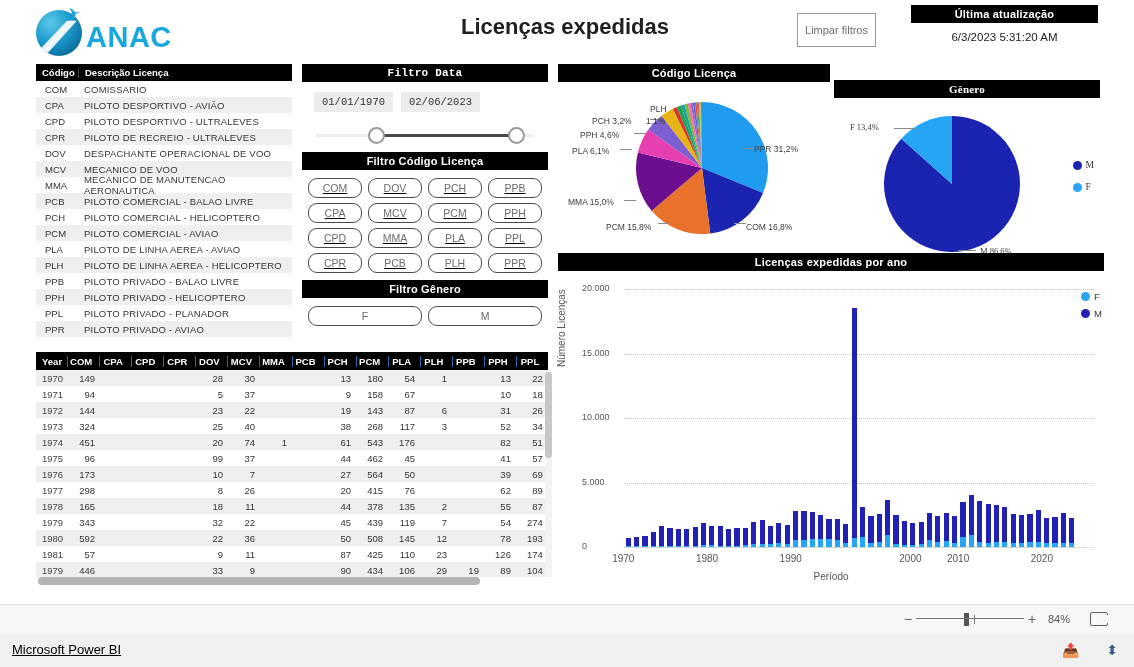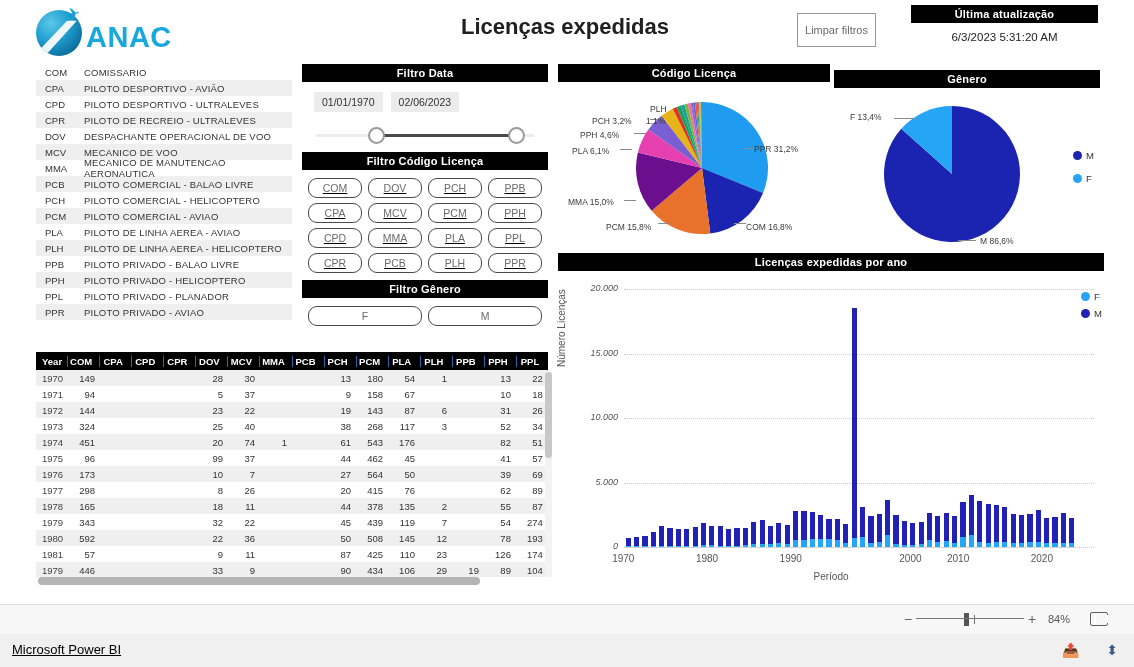--- a/index.html
+++ b/index.html
@@ -63,55 +63,55 @@
   .dt-row:nth-child(odd) { background:#efefef; }
   .dt-row .cell { text-align:right; padding-right:5px; }
   .dt-row .cell.first { text-align:left; padding-left:6px; color:#444; }
   .w-year { width:34px; } .w-num { width:36px; }
   .dt-vscroll { position:absolute; right:6px; top:20px; width:7px; height:206px; background:#f3f3f3; }
   .dt-vthumb { position:absolute; left:0; top:0; width:7px; height:86px; background:#c8c8c8; border-radius:4px; }
   .dt-hscroll { position:absolute; left:2px; bottom:12px; width:516px; height:8px; background:#fff; }
   .dt-hthumb { position:absolute; left:0; top:0; width:442px; height:8px; background:#b4b4b4; border-radius:4px; }
 
   
-  .filt-data { position:absolute; left:302px; top:64px; width:246px; }
+  .filt-data { position:absolute; left:302px; top:64px; width:246px;font-family:Liberation Mono, monospace; }
   .date-row { display:flex; gap:8px; padding:10px 0 0 12px; }
   .date-box { background:#ececec; color:#333; font-size:10.5px; padding:4px 8px; }
   .slider-wrap { position:relative; margin:12px 14px 0 14px; height:24px; }
   .slider-track { position:absolute; left:0; top:10px; width:100%; height:3px; background:#ececec; }
   .slider-fill { position:absolute; left:26%; top:10px; width:64%; height:3px; background:#4a4a4a; }
   .slider-knob { position:absolute; top:3px; width:17px; height:17px; border-radius:50%;
     background:#fff; border:2px solid #9a9a9a; }
   .knob-l { left:24%; } .knob-r { left:88%; }
 
   .filt-code { position:absolute; left:302px; top:152px; width:246px;text-decoration:underline; }
   .chip-grid { display:grid; grid-template-columns:repeat(4,1fr); gap:5px 6px; padding:8px 6px 4px 6px; }
   .chip { border:1px solid #4a4a4a; border-radius:9px; background:#fff; color:#6b6b6b;
     font-size:10.5px; text-align:center; padding:3px 0; cursor:pointer; }
 
   .filt-gen { position:absolute; left:302px; top:280px; width:246px; }
   .chip-grid2 { display:grid; grid-template-columns:repeat(2,1fr); gap:6px; padding:8px 6px 4px 6px; }
 
   
   .pie-codigo { position:absolute; left:558px; top:64px; width:272px; height:185px; }
-  .pie-genero { position:absolute; left:834px; top:70px; width:266px; height:185px; }
+  .pie-genero { position:absolute; left:834px; top:80px; width:266px; height:185px;font-family:Liberation Serif, serif; }
   .pie-body { position:relative; width:100%; height:168px; }
   .pie-label { position:absolute; font-size:8.5px; color:#3a3a3a; white-space:nowrap; }
   .leader { position:absolute; background:#8a8a8a; height:1px; }
 
   .legend-dots { position:absolute; right:6px; top:62px; }
   .legend-item { display:flex; align-items:center; gap:4px; font-size:9.5px; color:#333; margin-bottom:12px; }
   .legend-dot { width:9px; height:9px; border-radius:50%; }
 
   
   .barchart { position:absolute; left:558px; top:253px; width:546px; height:344px; }
   .bc-body { position:relative; width:546px; height:326px; }
   .bc-ylabel { position:absolute; left:-2px; top:96px; font-size:10px; color:#555;
     transform: rotate(-90deg); transform-origin: left top; white-space:nowrap; }
-  .bc-ytick { position:absolute; left:18px; font-size:9px; color:#555; text-align:right; width:42px;font-style:italic; }
+  .bc-ytick { position:absolute; left:24px; font-size:9px; color:#555; text-align:left; width:42px; }
   .bc-grid { position:absolute; left:66px; right:10px; border-top:1px dotted #c9c9c9; height:0; }
   .bc-plot { position:absolute; left:66px; top:18px; width:452px; height:258px; }
   .bc-col { position:absolute; bottom:0; display:flex; flex-direction:column-reverse; }
   .bc-seg-m { background:#2121b5; width:100%; }
   .bc-seg-f { background:#27a5f5; width:100%; }
   .bc-xtick { position:absolute; font-size:10px; color:#555; }
   .bc-xlabel { position:absolute; left:0; right:0; top:300px; text-align:center; font-size:10px; color:#555; }
   .bc-legend { position:absolute; right:2px; top:20px; }
   .bc-axisline { position:absolute; left:66px; top:276px; width:452px; height:1px; background:#d4d4d4; }
 
@@ -152,20 +152,24 @@
 
     <div class="clear-filters-btn">Limpar filtros</div>
 
     <div class="update-card">
       <div class="update-title">Última atualização</div>
       <div class="update-value">6/3/2023 5:31:20 AM</div>
     </div>
   </div>
 
   <div class="lic-table">
+    <div class="lic-head">
+      <div class="c1">Código</div>
+      <div class="c2">Descrição Licença</div>
+    </div>
     <div id="lic-rows">
         <div class="lic-row">
           <div class="c1">COM</div>
           <div class="c2">COMISSARIO</div>
         </div>
         <div class="lic-row">
           <div class="c1">CPA</div>
           <div class="c2">PILOTO DESPORTIVO - AVIÃO</div>
         </div>
         <div class="lic-row">

